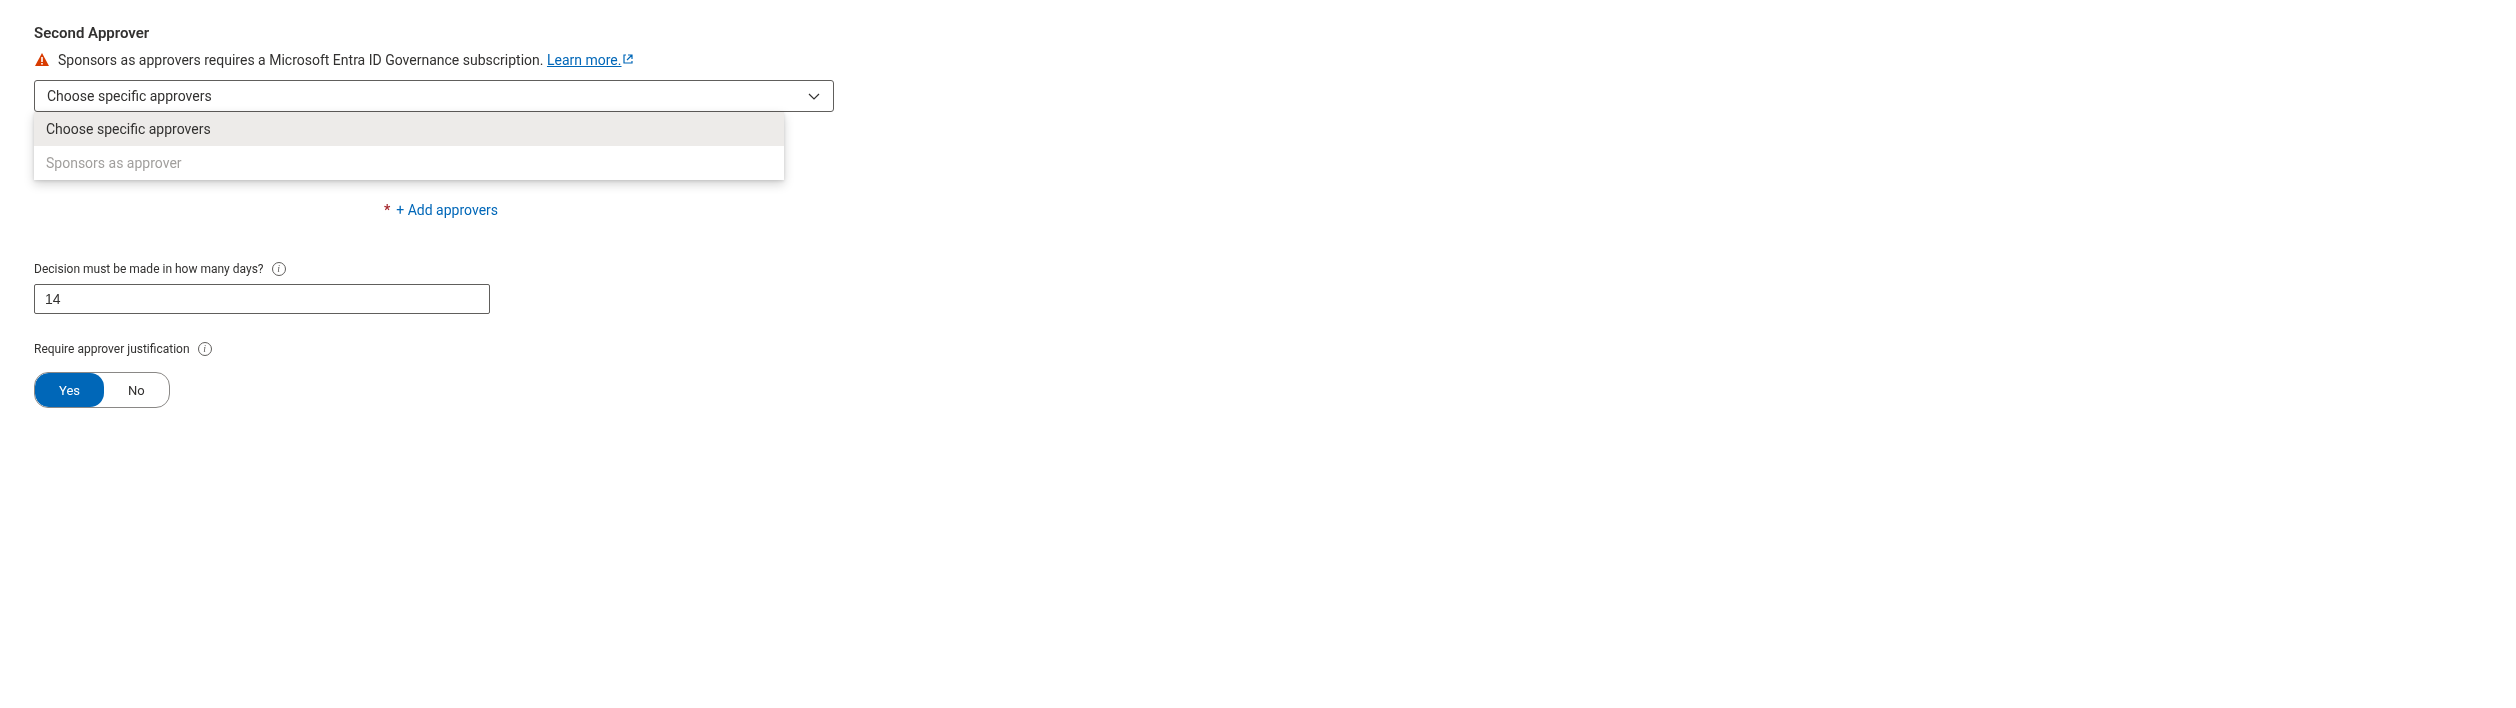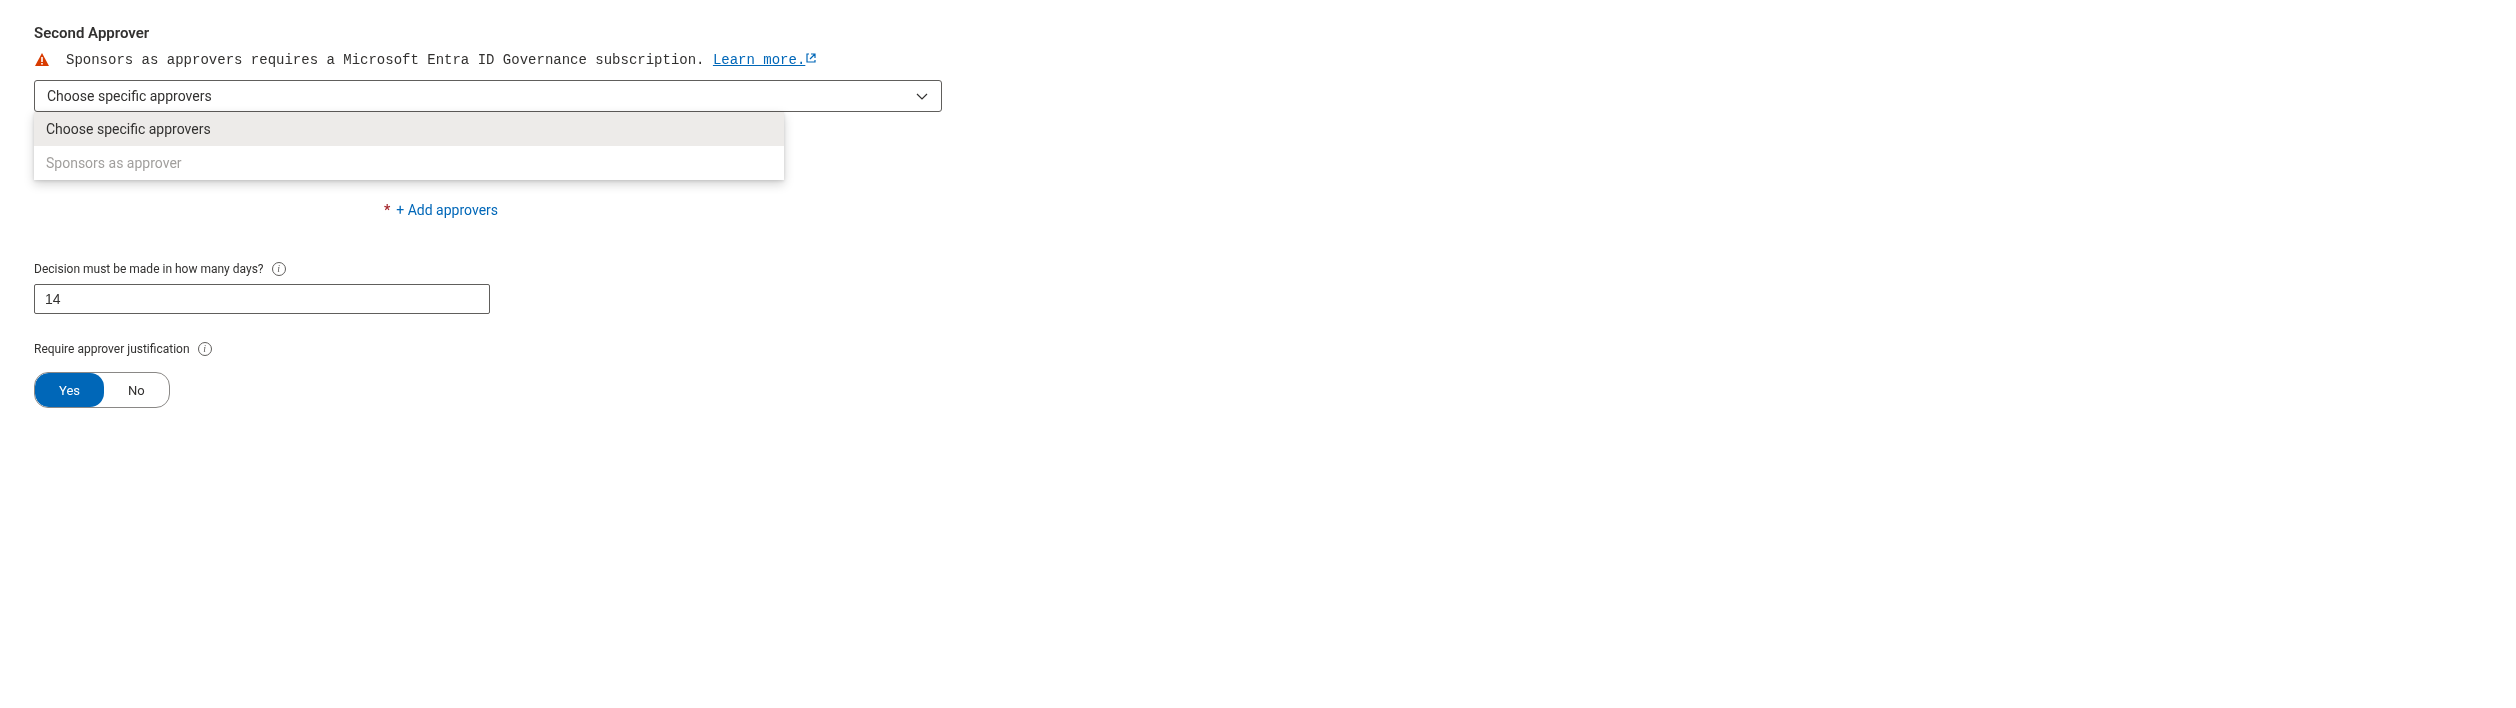--- a/index.html
+++ b/index.html
@@ -15,23 +15,22 @@
       padding: 24px 34px;
     }
     .section-title {
       font-weight: 600;
       font-size: 15px;
       margin-bottom: 10px;
     }
     .warning-row {
       display: flex;
       align-items: flex-end;
-      gap: 16px;
+      gap: 8px;
       margin-bottom: 12px;
-      font-family: Liberation Mono, monospace;
     }
     .warning-icon svg {
       width: 16px;
       height: 16px;
       display: block;
     }
     .warning-text {
       font-size: 14px;
       color: #323130;
     }
@@ -44,21 +43,21 @@
       display: inline-block;
       vertical-align: baseline;
     }
     .external-icon svg {
       width: 12px;
       height: 12px;
       display: inline-block;
     }
     .dropdown-container {
       position: relative;
-      width: 908px;
+      width: 800px;
       margin-bottom: 0;
     }
     .dropdown-select {
       width: 100%;
       border: 1px solid #605e5c;
       border-radius: 3px;
       background: #fff;
       padding: 5px 12px;
       height: 32px;
       display: flex;

